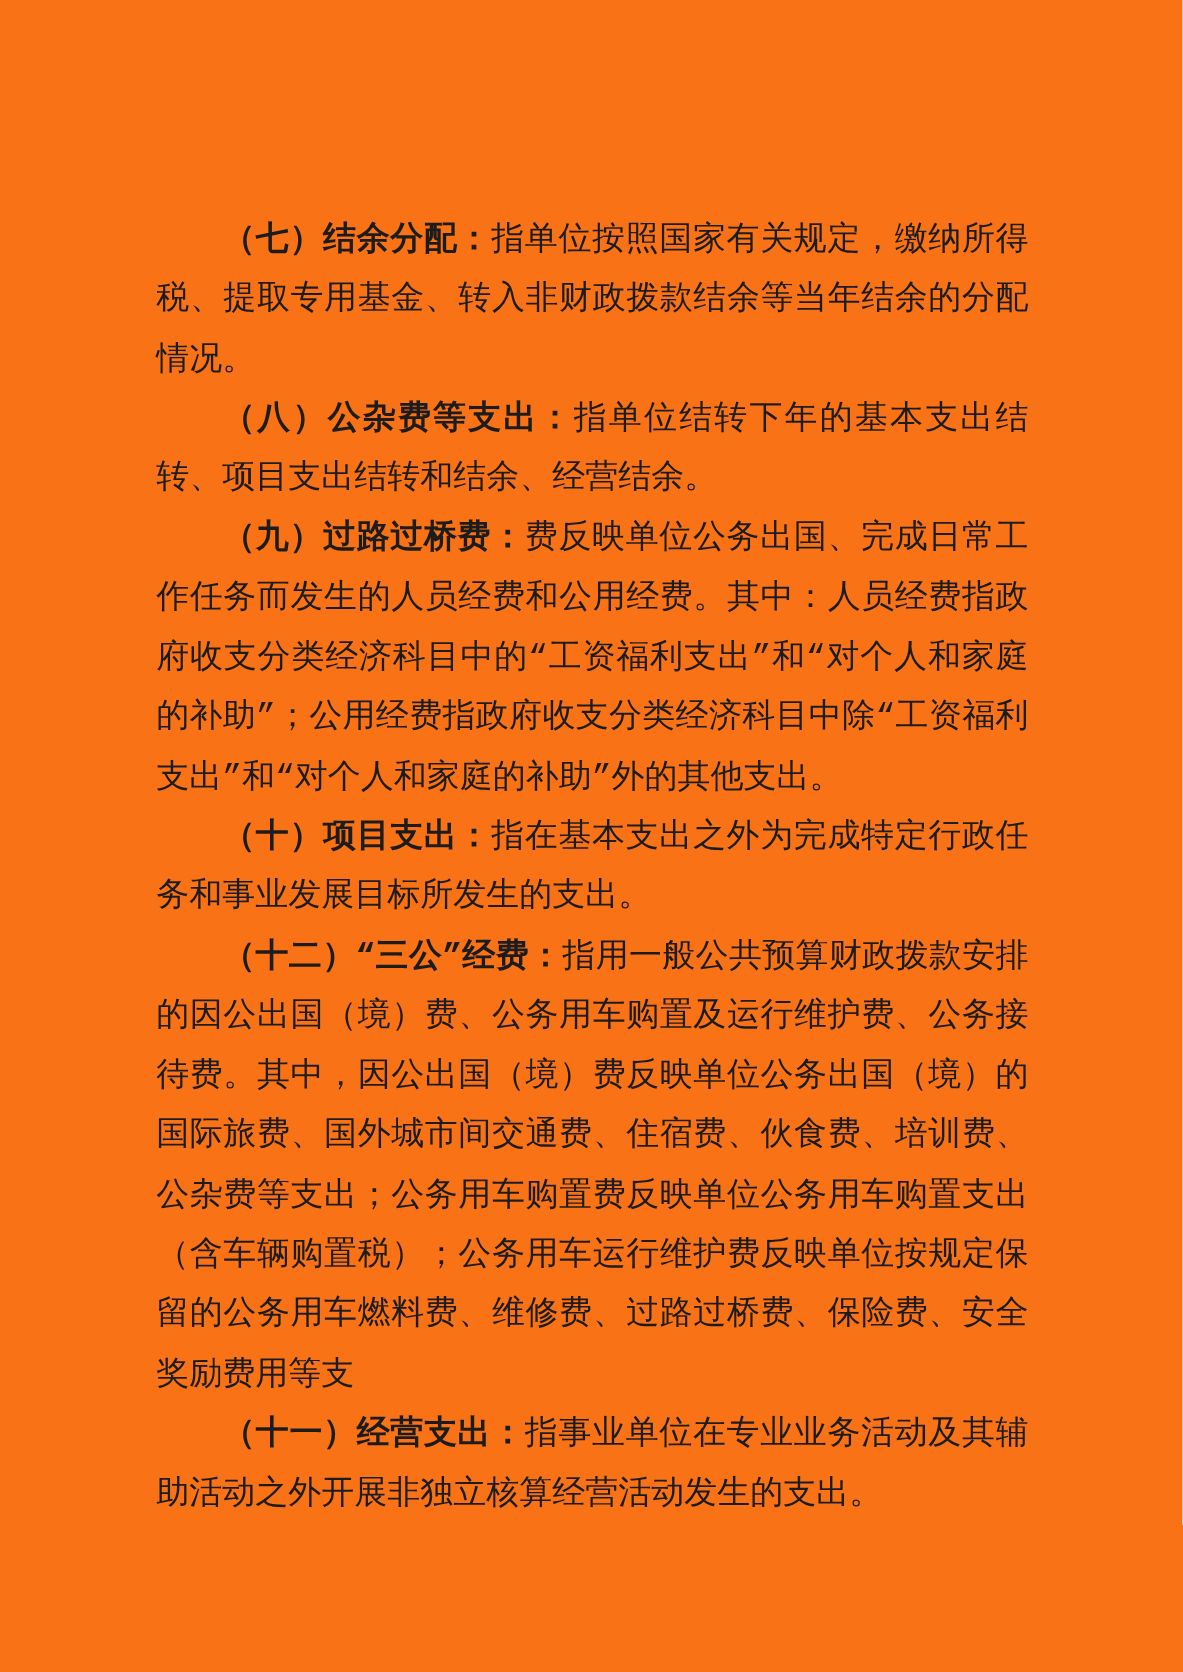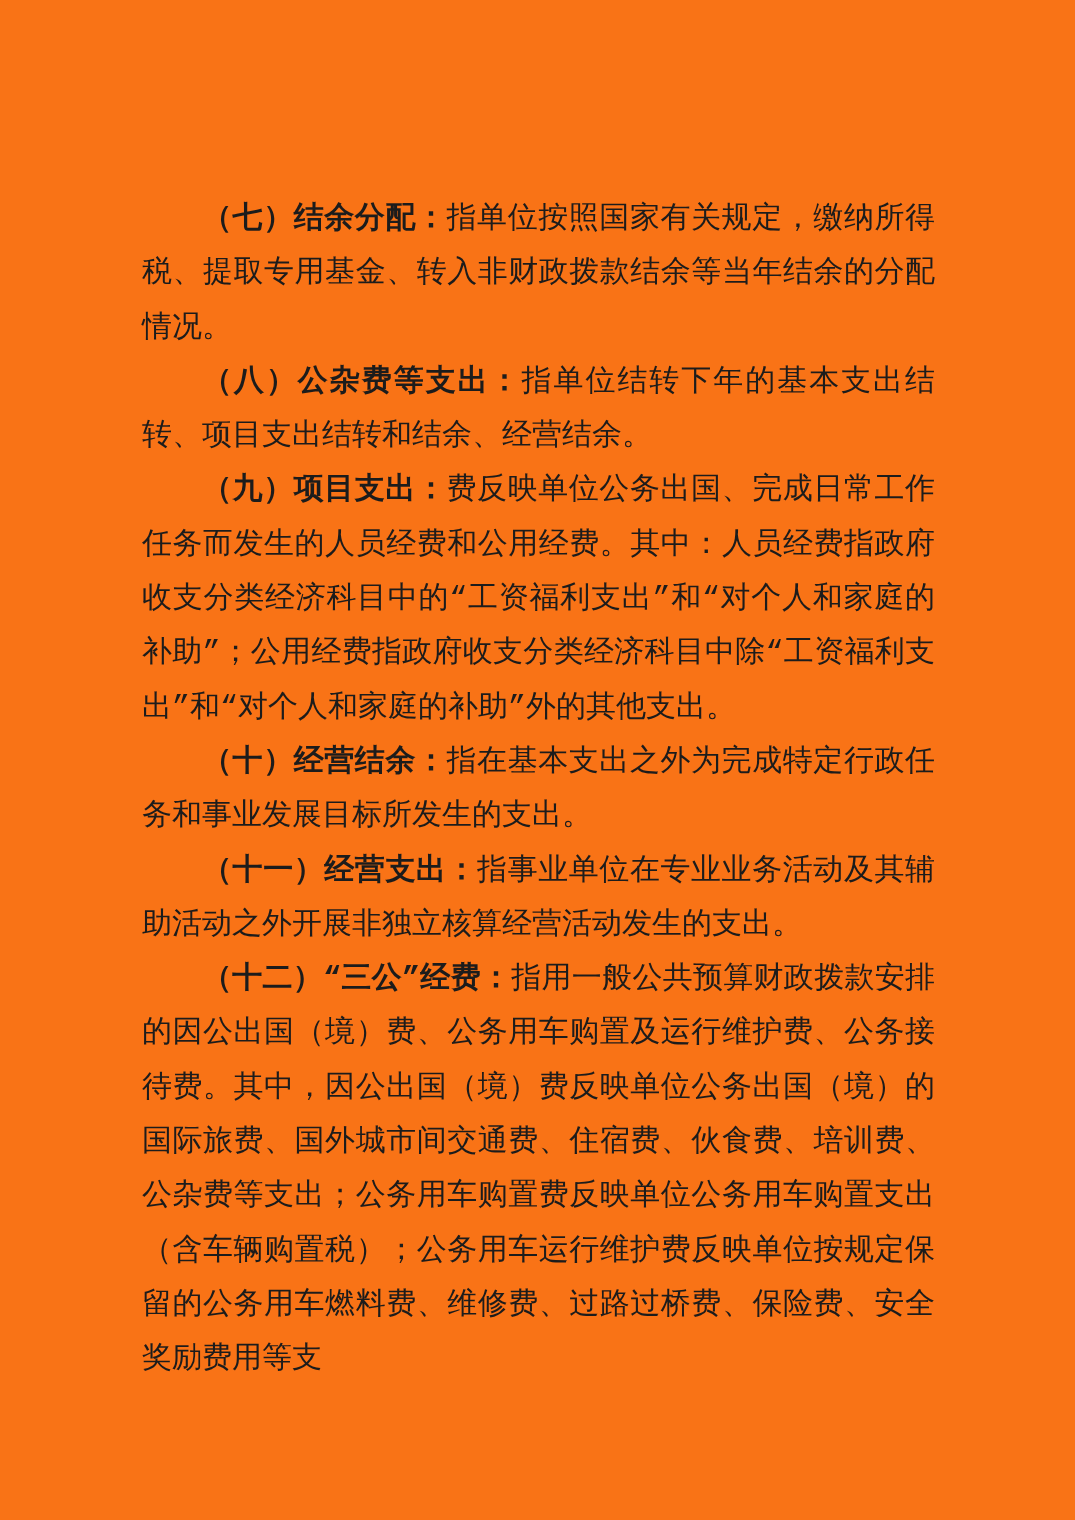--- a/index.html
+++ b/index.html
@@ -37,18 +37,18 @@
     font-weight: normal;
   }
 </style>
 </head>
 <body>
 
 <div class="page">
   <div class="content" id="paragraphs">
       <p class="para"><strong class="para-heading">（七）结余分配：</strong><span class="para-body">指单位按照国家有关规定，缴纳所得税、提取专用基金、转入非财政拨款结余等当年结余的分配情况。</span></p>
       <p class="para"><strong class="para-heading">（八）公杂费等支出：</strong><span class="para-body">指单位结转下年的基本支出结转、项目支出结转和结余、经营结余。</span></p>
-      <p class="para"><strong class="para-heading">（九）项目支出：</strong><span class="para-body">费反映单位公务出国、完成日常工作任务而发生的人员经费和公用经费。其中：人员经费指政府收支分类经济科目中的“工资福利支出”和“对个人和家庭的补助”；公用经费指政府收支分类经济科目中除“工资福利支出”和“对个人和家庭的补助”外的其他支出。</span></p>
-      <p class="para"><strong class="para-heading">（十）经营结余：</strong><span class="para-body">指在基本支出之外为完成特定行政任务和事业发展目标所发生的支出。</span></p>
+      <p class="para"><strong class="para-heading">（九）过路过桥费：</strong><span class="para-body">费反映单位公务出国、完成日常工作任务而发生的人员经费和公用经费。其中：人员经费指政府收支分类经济科目中的“工资福利支出”和“对个人和家庭的补助”；公用经费指政府收支分类经济科目中除“工资福利支出”和“对个人和家庭的补助”外的其他支出。</span></p>
+      <p class="para"><strong class="para-heading">（十）项目支出：</strong><span class="para-body">指在基本支出之外为完成特定行政任务和事业发展目标所发生的支出。</span></p>
+      <p class="para"><strong class="para-heading">（十二）“三公”经费：</strong><span class="para-body">指用一般公共预算财政拨款安排的因公出国（境）费、公务用车购置及运行维护费、公务接待费。其中，因公出国（境）费反映单位公务出国（境）的国际旅费、国外城市间交通费、住宿费、伙食费、培训费、公杂费等支出；公务用车购置费反映单位公务用车购置支出（含车辆购置税）；公务用车运行维护费反映单位按规定保留的公务用车燃料费、维修费、过路过桥费、保险费、安全奖励费用等支</span></p>
       <p class="para"><strong class="para-heading">（十一）经营支出：</strong><span class="para-body">指事业单位在专业业务活动及其辅助活动之外开展非独立核算经营活动发生的支出。</span></p>
-      <p class="para"><strong class="para-heading">（十二）“三公”经费：</strong><span class="para-body">指用一般公共预算财政拨款安排的因公出国（境）费、公务用车购置及运行维护费、公务接待费。其中，因公出国（境）费反映单位公务出国（境）的国际旅费、国外城市间交通费、住宿费、伙食费、培训费、公杂费等支出；公务用车购置费反映单位公务用车购置支出（含车辆购置税）；公务用车运行维护费反映单位按规定保留的公务用车燃料费、维修费、过路过桥费、保险费、安全奖励费用等支</span></p>
     </div>
 </div>
 
 </body></html>

